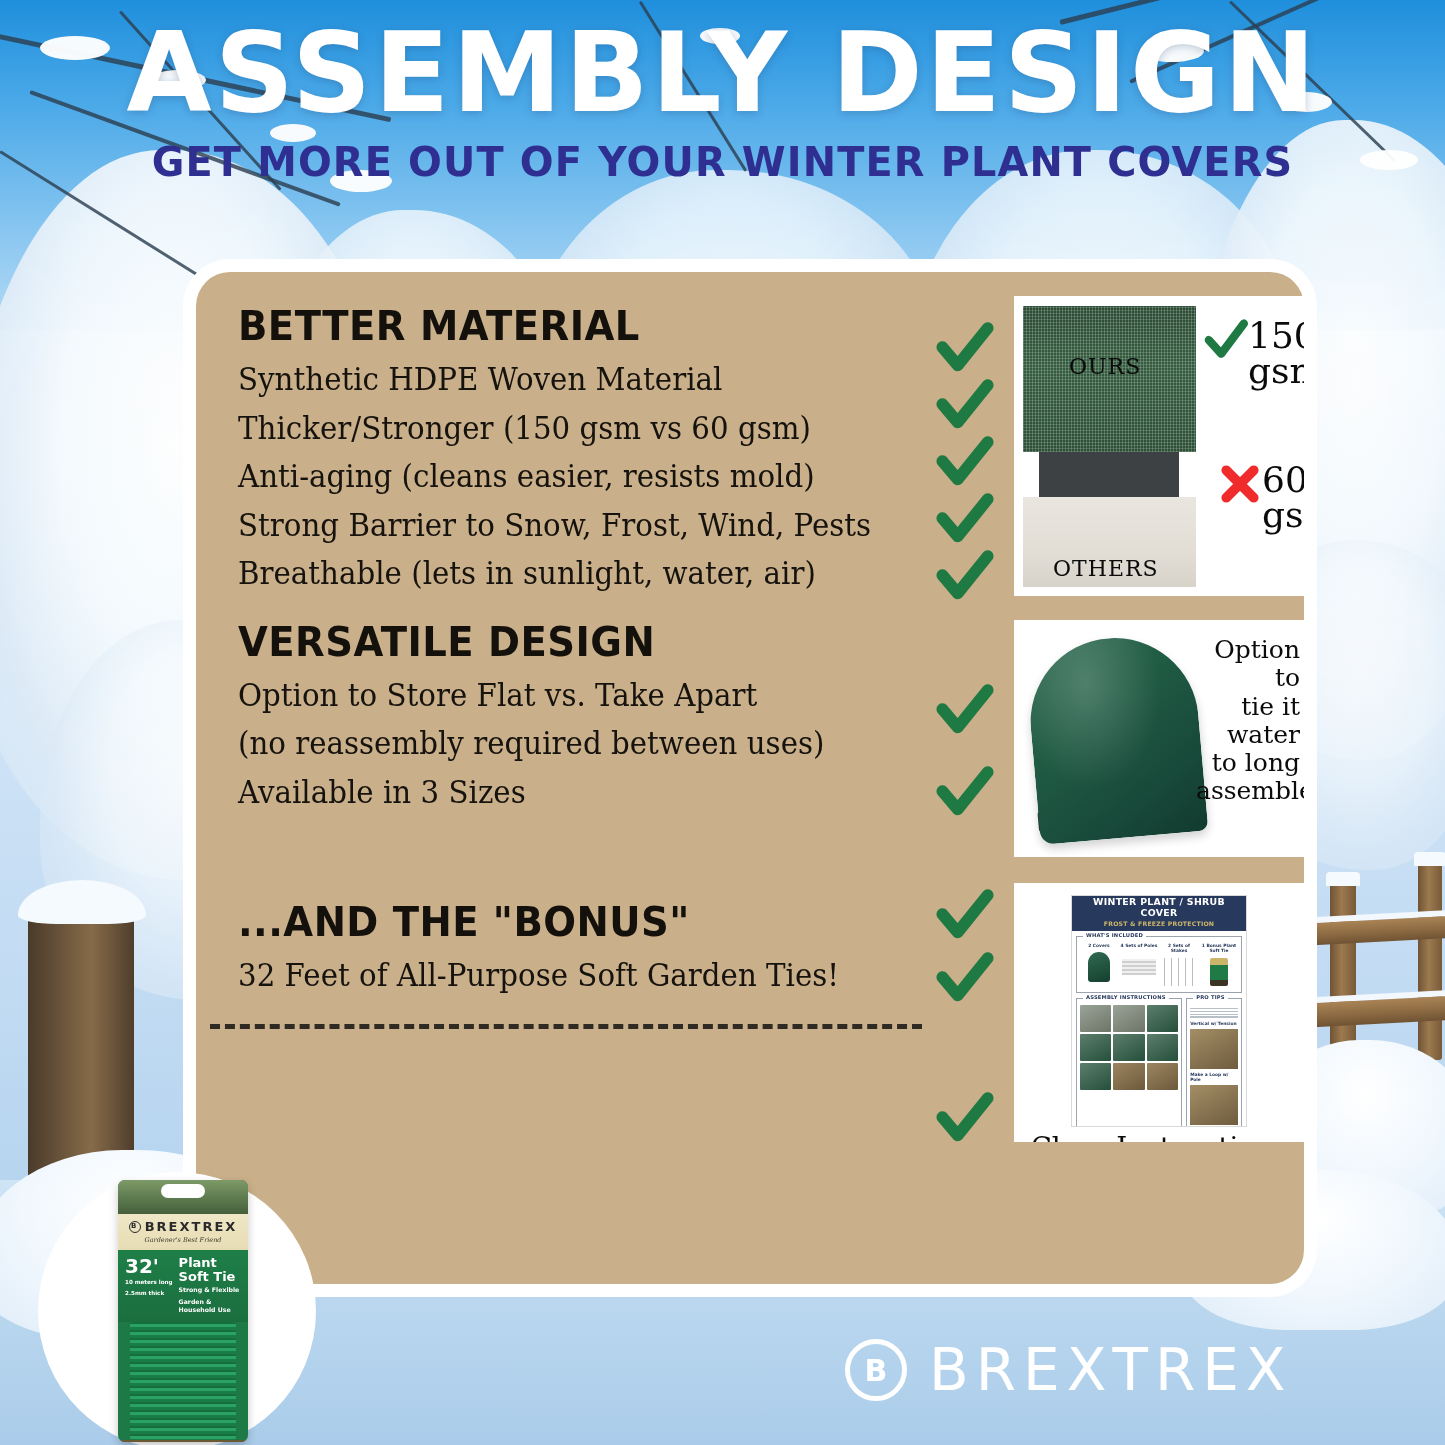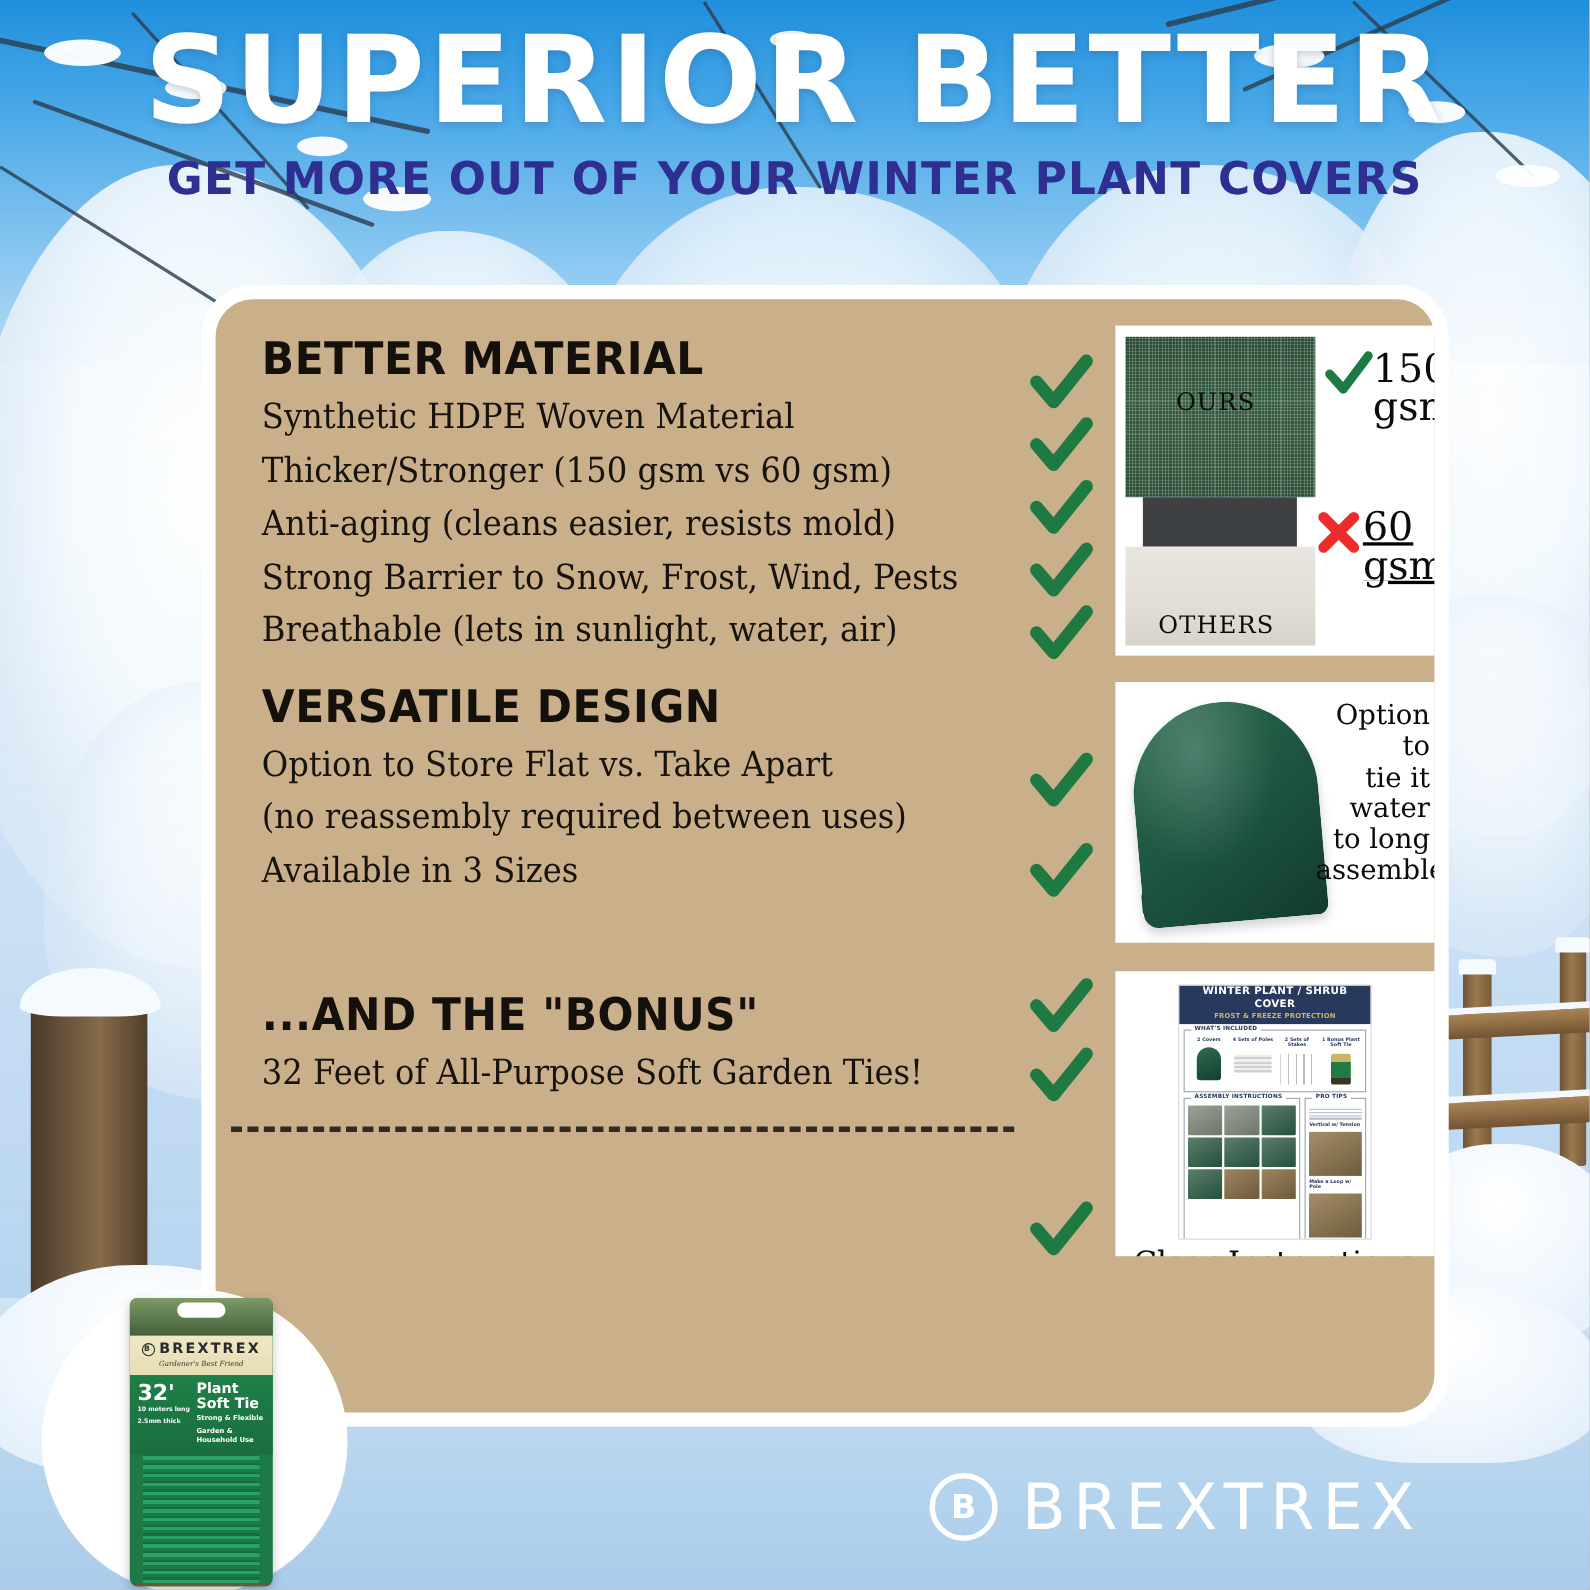--- a/index.html
+++ b/index.html
@@ -198,21 +198,21 @@
   .lbl-ours { left: 46px; top: 48px; font-size: 22px; }
   .lbl-others { left: 30px; top: 250px; font-size: 22px; }
 
   .gsm-row { position: absolute; right: 6px; display: flex; align-items: flex-start; }
   .gsm-mark { width: 44px; height: 44px; flex: none; }
   .gsm-txt {
     font-family: "DejaVu Serif", serif;
     font-size: 36px; line-height: 0.98; color: #0b0b0b;
   }
   .gsm-150 { top: 22px; left: 190px; }
-  .gsm-60  { top: 166px; left: 181px; text-decoration: underline; }
+  .gsm-60  { top: 166px; left: 204px; }
 
   
   .cover-photo {
     position: absolute; left: 14px; top: 12px; width: 172px; height: 212px;
   }
   .cover-shape {
     position: absolute; left: 4px; top: 6px; width: 168px; height: 200px;
     background:
       radial-gradient(ellipse at 35% 22%, rgba(255,255,255,0.20) 0%, rgba(255,255,255,0) 48%),
       linear-gradient(145deg,#2e6b52 0%, #1f5a43 40%, #18493a 75%, #123a2f 100%);
@@ -394,21 +394,21 @@
   <div class="fence-rail" style="left:1300px;top:1000px;width:150px;height:24px;transform:rotate(-3deg);"></div>
   <div class="snow-drift" style="left:1250px;top:1040px;width:230px;height:180px;"></div>
   <div class="snow-drift" style="left:1180px;top:1170px;width:280px;height:160px;"></div>
 
   <div class="stump"></div>
   <div class="stump-snow"></div>
   <div class="snow-drift" style="left:-30px;top:1150px;width:320px;height:190px;"></div>
 </div>
 
 <div class="header">
-  <div class="headline">SUPERIOR BETTER</div>
+  <div class="headline">ASSEMBLY DESIGN</div>
   <div class="subheadline">GET MORE OUT OF YOUR WINTER PLANT COVERS</div>
 </div>
 
 <div class="card">
 
   <div class="card-left">
 
     <div>
       <div class="sec-title">BETTER MATERIAL</div>
       <div class="sec-line">Synthetic HDPE Woven Material</div>

